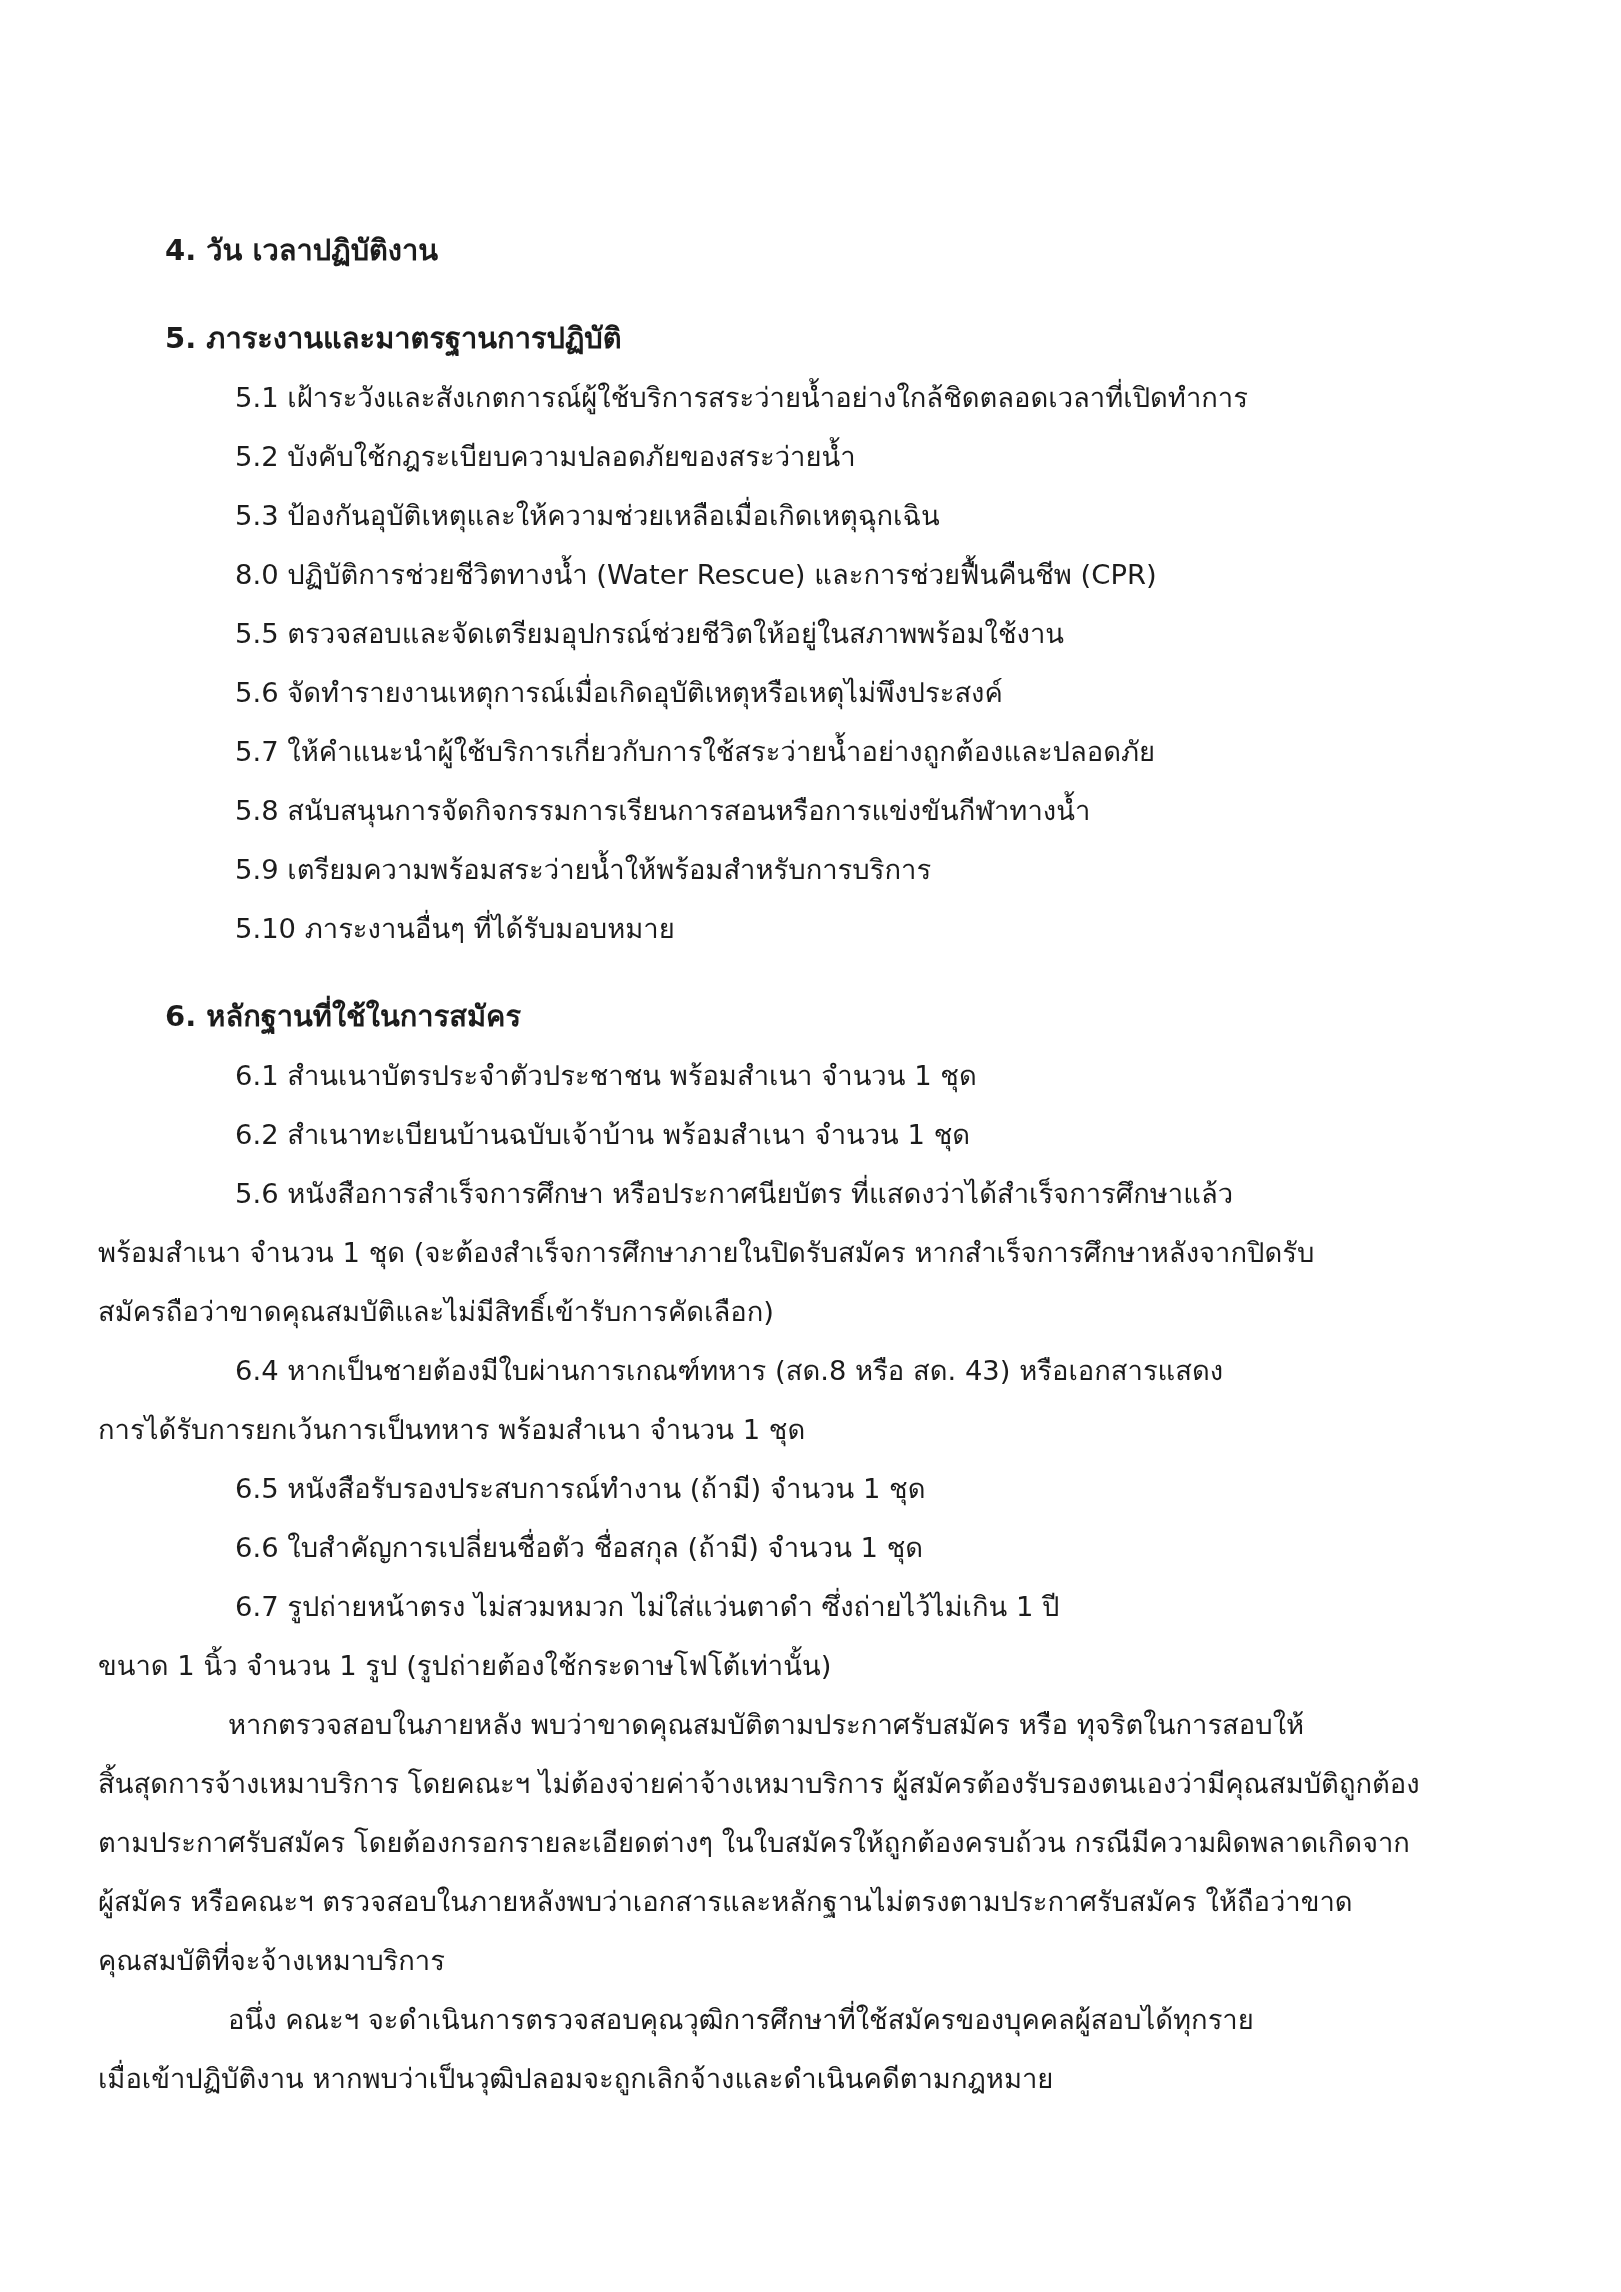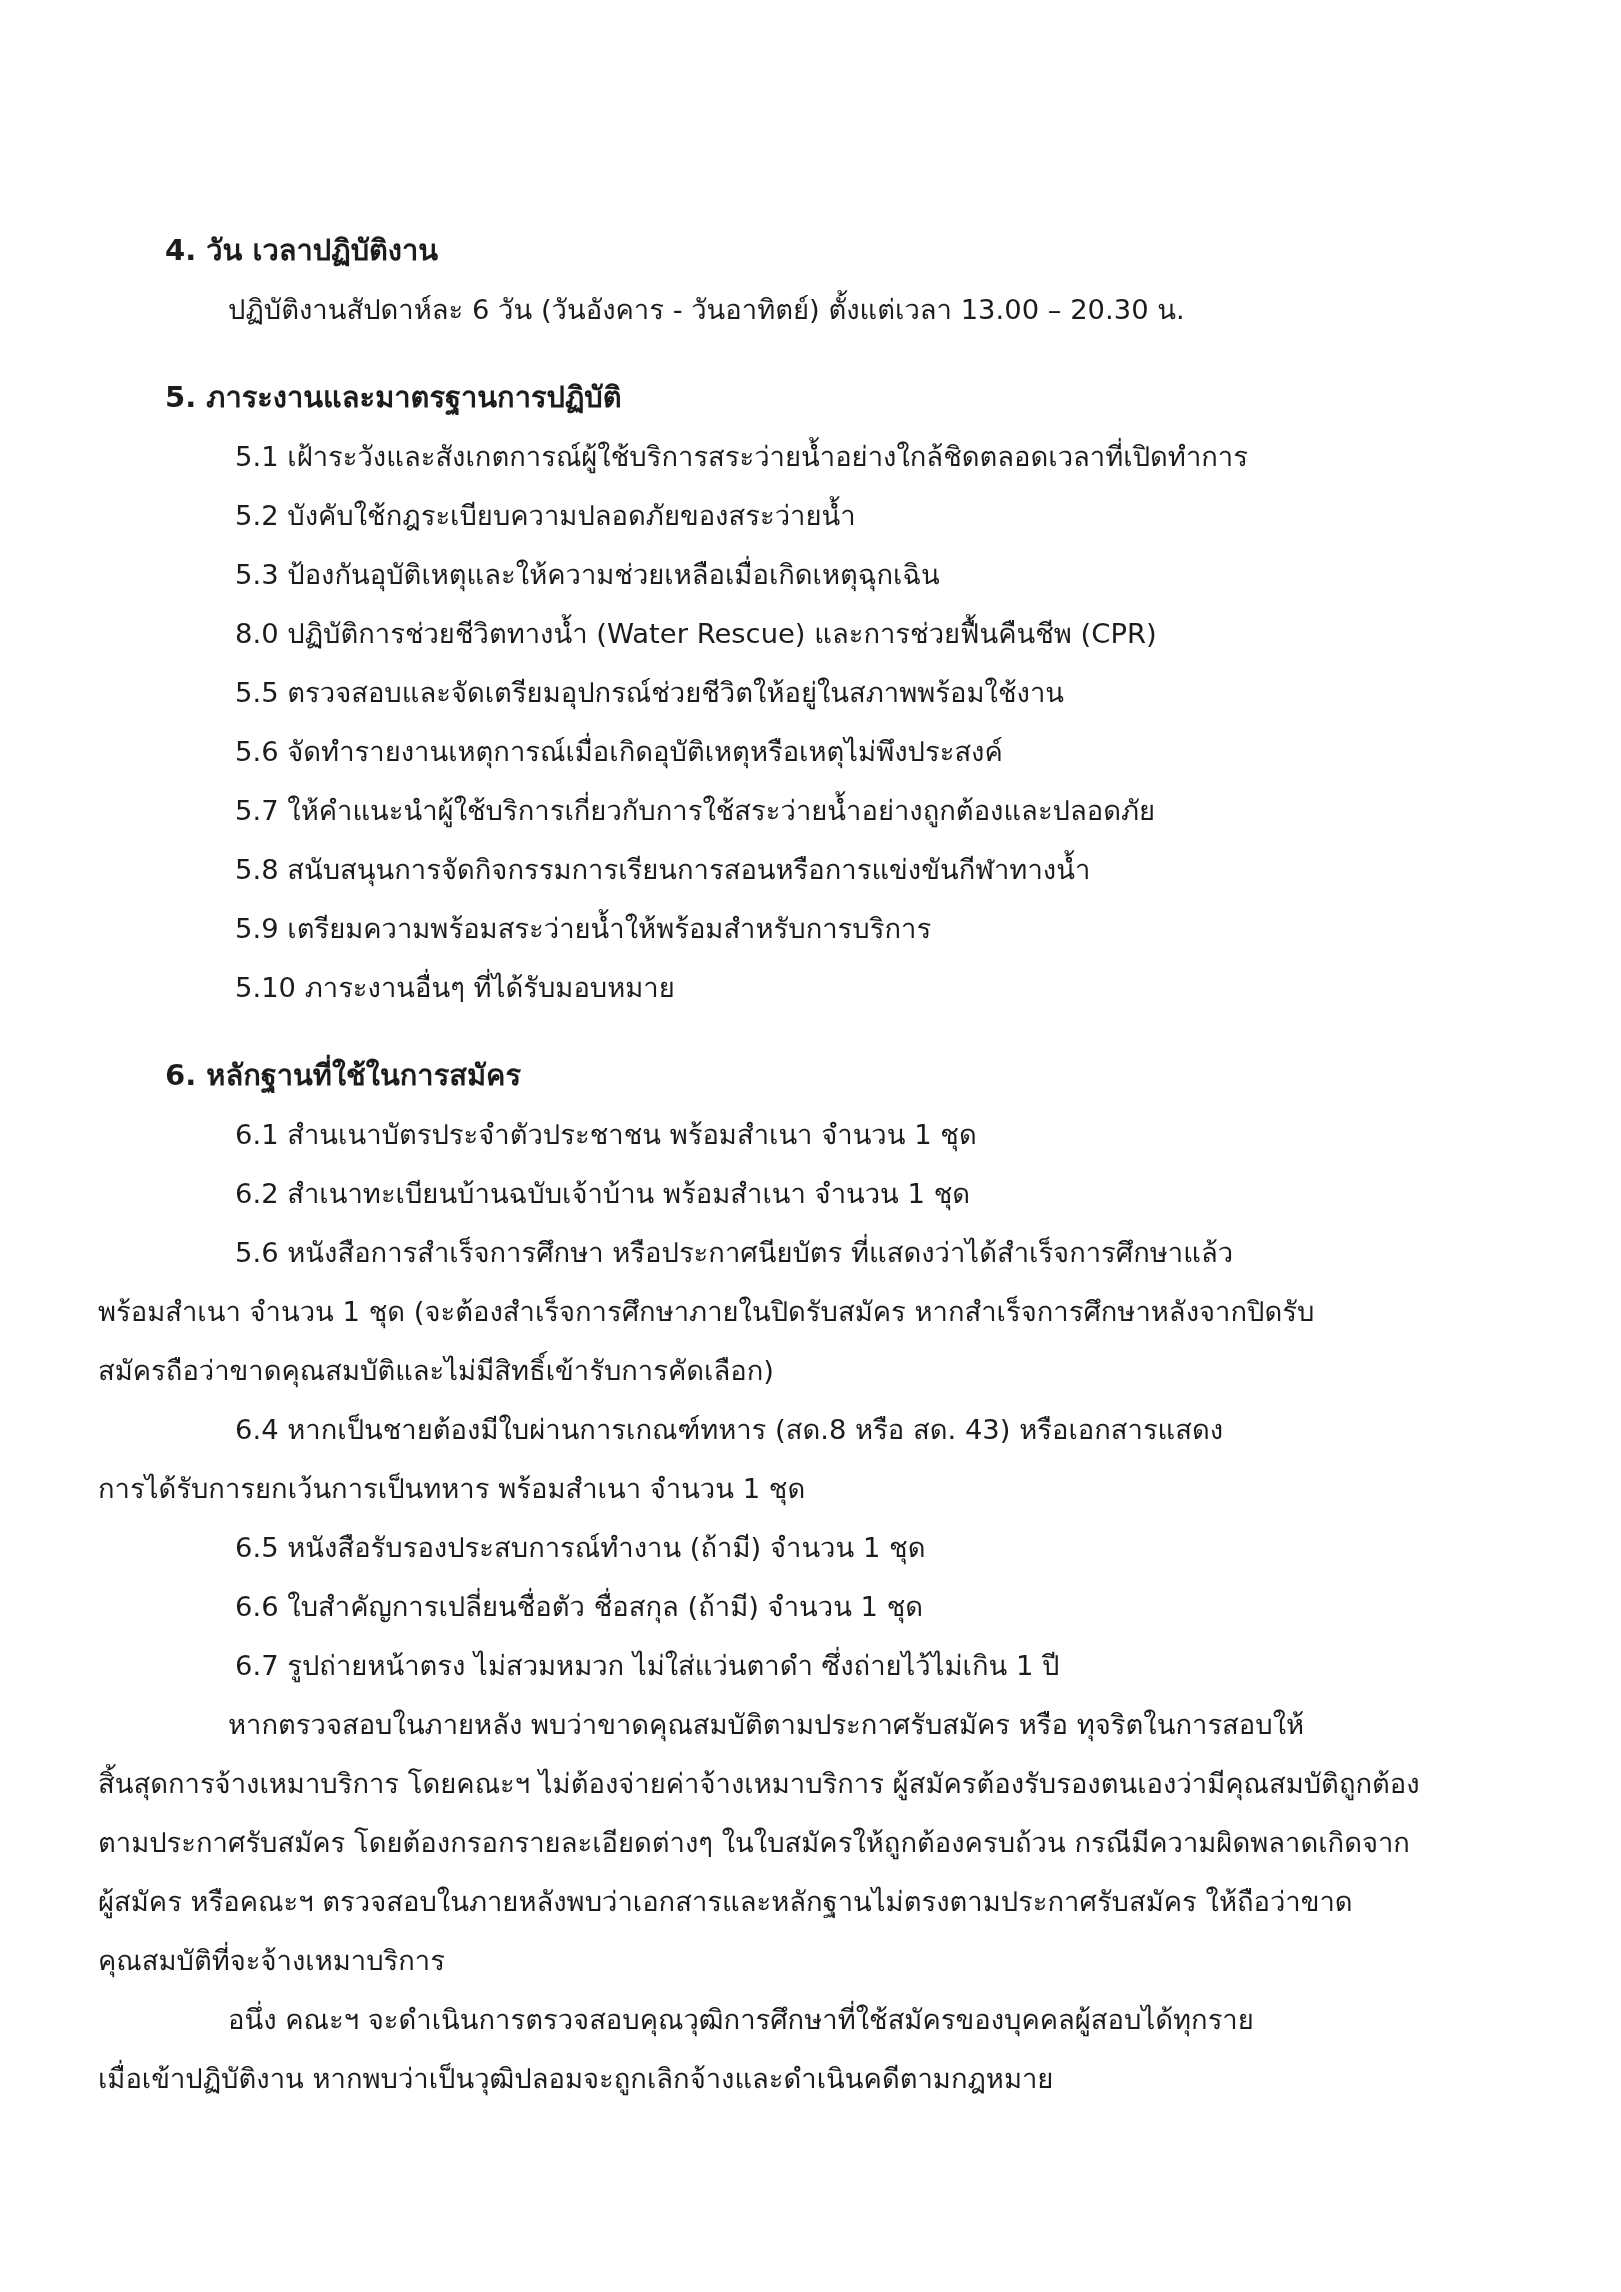--- a/index.html
+++ b/index.html
@@ -35,21 +35,20 @@
   .indent-item    { padding-left: 137px; }
   .indent-para    { padding-left: 130px; }
   .flush          { padding-left: 0; }
 </style>
 </head>
 <body>
 
 <div class="page">
 
   <div class="heading indent-heading">4. วัน เวลาปฏิบัติงาน</div>
-  <div class="line indent-para">ปฏิบัติงานสัปดาห์ละ 6 วัน (วันอังคาร - วันอาทิตย์) ตั้งแต่เวลา 13.00 – 20.30 น.</div>
 
   <div class="heading indent-heading">5. ภาระงานและมาตรฐานการปฏิบัติ</div>
   <div class="line indent-item">5.1 เฝ้าระวังและสังเกตการณ์ผู้ใช้บริการสระว่ายน้ำอย่างใกล้ชิดตลอดเวลาที่เปิดทำการ</div>
   <div class="line indent-item">5.2 บังคับใช้กฎระเบียบความปลอดภัยของสระว่ายน้ำ</div>
   <div class="line indent-item">5.3 ป้องกันอุบัติเหตุและให้ความช่วยเหลือเมื่อเกิดเหตุฉุกเฉิน</div>
   <div class="line indent-item">8.0 ปฏิบัติการช่วยชีวิตทางน้ำ (Water Rescue) และการช่วยฟื้นคืนชีพ (CPR)</div>
   <div class="line indent-item">5.5 ตรวจสอบและจัดเตรียมอุปกรณ์ช่วยชีวิตให้อยู่ในสภาพพร้อมใช้งาน</div>
   <div class="line indent-item">5.6 จัดทำรายงานเหตุการณ์เมื่อเกิดอุบัติเหตุหรือเหตุไม่พึงประสงค์</div>
   <div class="line indent-item">5.7 ให้คำแนะนำผู้ใช้บริการเกี่ยวกับการใช้สระว่ายน้ำอย่างถูกต้องและปลอดภัย</div>
   <div class="line indent-item">5.8 สนับสนุนการจัดกิจกรรมการเรียนการสอนหรือการแข่งขันกีฬาทางน้ำ</div>
@@ -60,20 +59,21 @@
   <div class="line indent-item">6.1 สำนเนาบัตรประจำตัวประชาชน พร้อมสำเนา จำนวน 1 ชุด</div>
   <div class="line indent-item">6.2 สำเนาทะเบียนบ้านฉบับเจ้าบ้าน พร้อมสำเนา จำนวน 1 ชุด</div>
   <div class="line indent-item">5.6 หนังสือการสำเร็จการศึกษา หรือประกาศนียบัตร ที่แสดงว่าได้สำเร็จการศึกษาแล้ว</div>
   <div class="line flush">พร้อมสำเนา จำนวน 1 ชุด (จะต้องสำเร็จการศึกษาภายในปิดรับสมัคร หากสำเร็จการศึกษาหลังจากปิดรับ</div>
   <div class="line flush">สมัครถือว่าขาดคุณสมบัติและไม่มีสิทธิ์เข้ารับการคัดเลือก)</div>
   <div class="line indent-item">6.4 หากเป็นชายต้องมีใบผ่านการเกณฑ์ทหาร (สด.8 หรือ สด. 43) หรือเอกสารแสดง</div>
   <div class="line flush">การได้รับการยกเว้นการเป็นทหาร พร้อมสำเนา จำนวน 1 ชุด</div>
   <div class="line indent-item">6.5 หนังสือรับรองประสบการณ์ทำงาน (ถ้ามี) จำนวน 1 ชุด</div>
   <div class="line indent-item">6.6 ใบสำคัญการเปลี่ยนชื่อตัว ชื่อสกุล (ถ้ามี) จำนวน 1 ชุด</div>
   <div class="line indent-item">6.7 รูปถ่ายหน้าตรง ไม่สวมหมวก ไม่ใส่แว่นตาดำ ซึ่งถ่ายไว้ไม่เกิน 1 ปี</div>
+  <div class="line flush">ขนาด 1 นิ้ว จำนวน 1 รูป (รูปถ่ายต้องใช้กระดาษโฟโต้เท่านั้น)</div>
 
   <div class="line indent-para">หากตรวจสอบในภายหลัง พบว่าขาดคุณสมบัติตามประกาศรับสมัคร หรือ ทุจริตในการสอบให้</div>
   <div class="line flush">สิ้นสุดการจ้างเหมาบริการ โดยคณะฯ ไม่ต้องจ่ายค่าจ้างเหมาบริการ ผู้สมัครต้องรับรองตนเองว่ามีคุณสมบัติถูกต้อง</div>
   <div class="line flush">ตามประกาศรับสมัคร โดยต้องกรอกรายละเอียดต่างๆ ในใบสมัครให้ถูกต้องครบถ้วน กรณีมีความผิดพลาดเกิดจาก</div>
   <div class="line flush">ผู้สมัคร หรือคณะฯ ตรวจสอบในภายหลังพบว่าเอกสารและหลักฐานไม่ตรงตามประกาศรับสมัคร ให้ถือว่าขาด</div>
   <div class="line flush">คุณสมบัติที่จะจ้างเหมาบริการ</div>
   <div class="line indent-para">อนึ่ง คณะฯ จะดำเนินการตรวจสอบคุณวุฒิการศึกษาที่ใช้สมัครของบุคคลผู้สอบได้ทุกราย</div>
   <div class="line flush">เมื่อเข้าปฏิบัติงาน หากพบว่าเป็นวุฒิปลอมจะถูกเลิกจ้างและดำเนินคดีตามกฎหมาย</div>
 
 </div>

